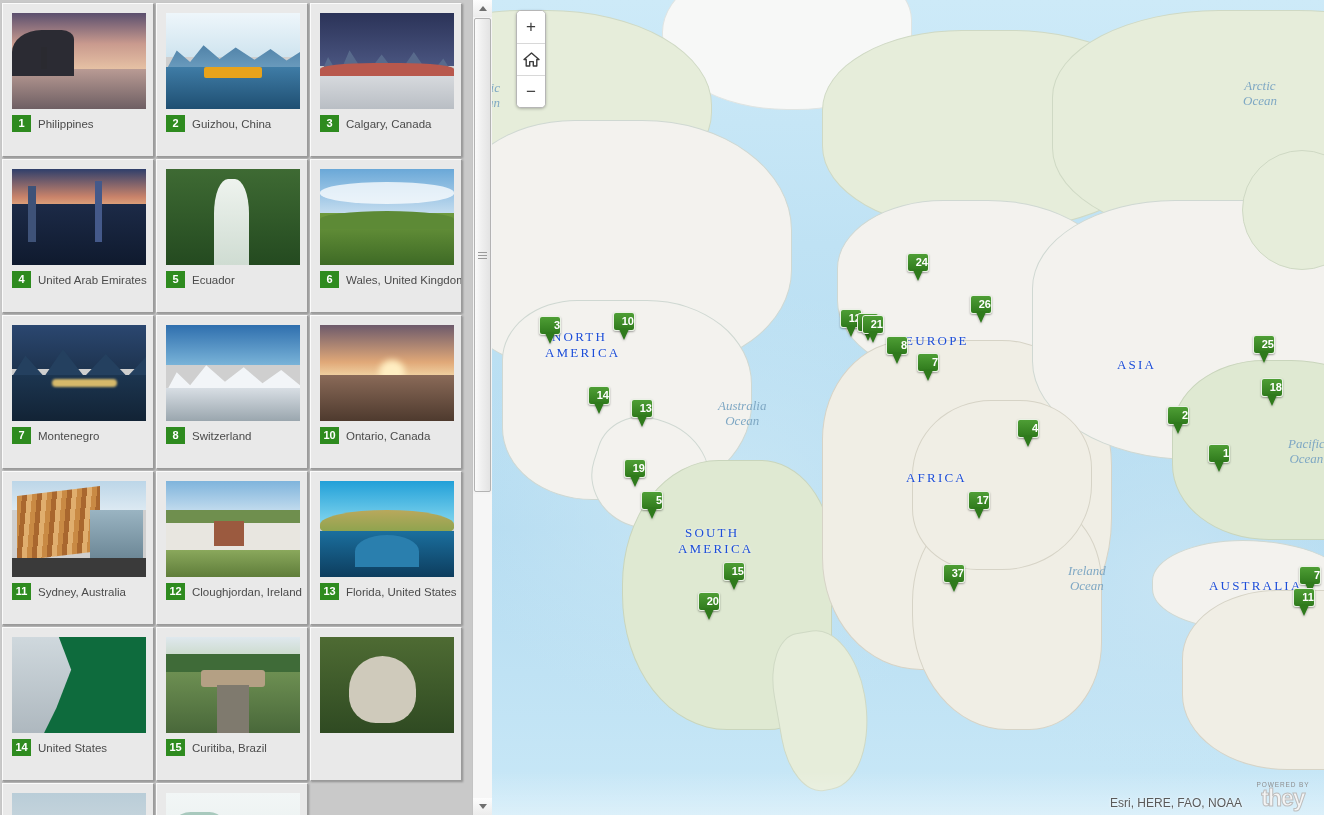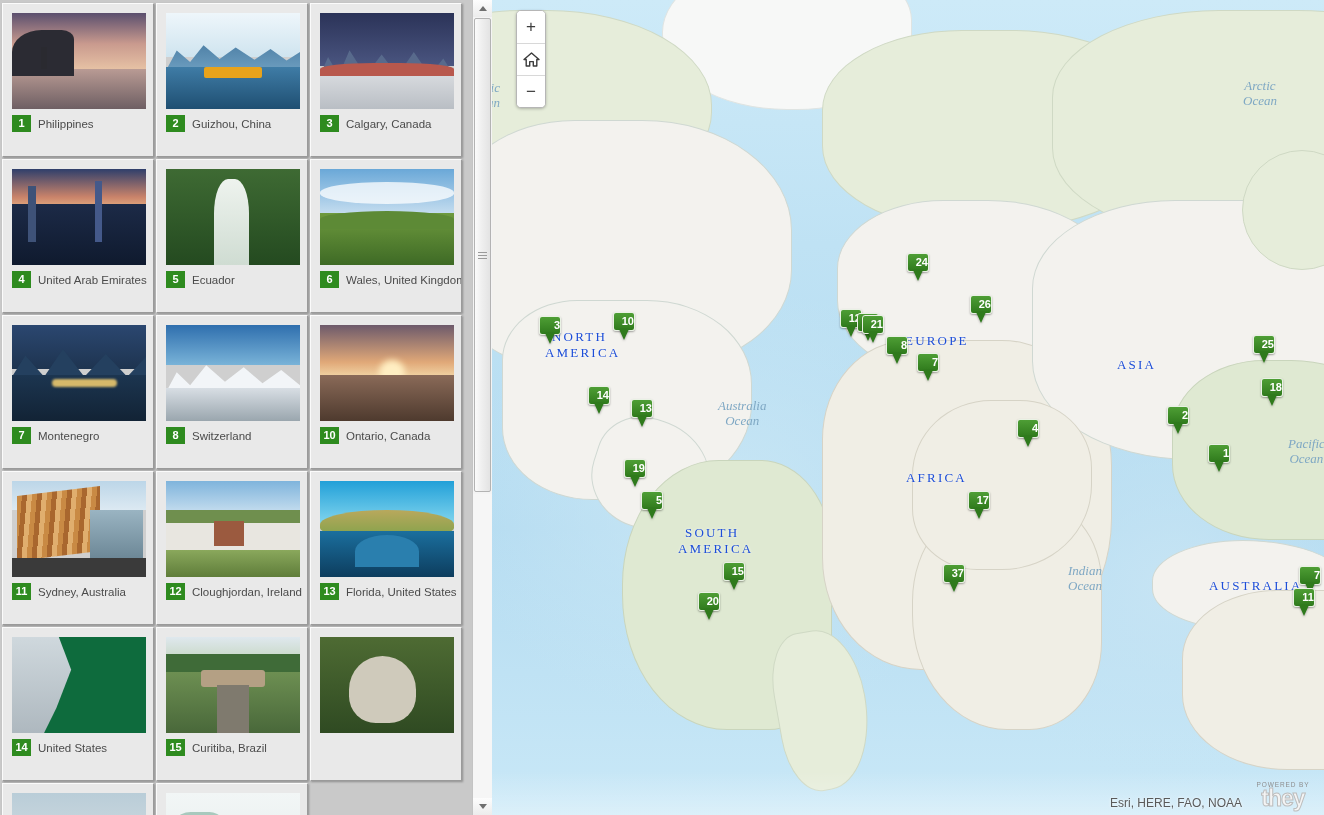--- a/index.html
+++ b/index.html
@@ -424,21 +424,21 @@
     <div id="ocean-labels">
         <div class="ocean-label" style="left: 751px; top: 78px; font-style: italic;">
           <div>Arctic</div>
           <div>Ocean</div>
         </div>
         <div class="ocean-label" style="left: 226px; top: 398px;">
           <div>Australia</div>
           <div>Ocean</div>
         </div>
         <div class="ocean-label" style="left: 576px; top: 563px;">
-          <div>Indian</div>
+          <div>Ireland</div>
           <div>Ocean</div>
         </div>
         <div class="ocean-label" style="left: 796px; top: 436px;">
           <div>Pacific</div>
           <div>Ocean</div>
         </div>
         <div class="ocean-label" style="left: -5px; top: 80px;">
           <div>tic</div>
           <div>an</div>
         </div>

